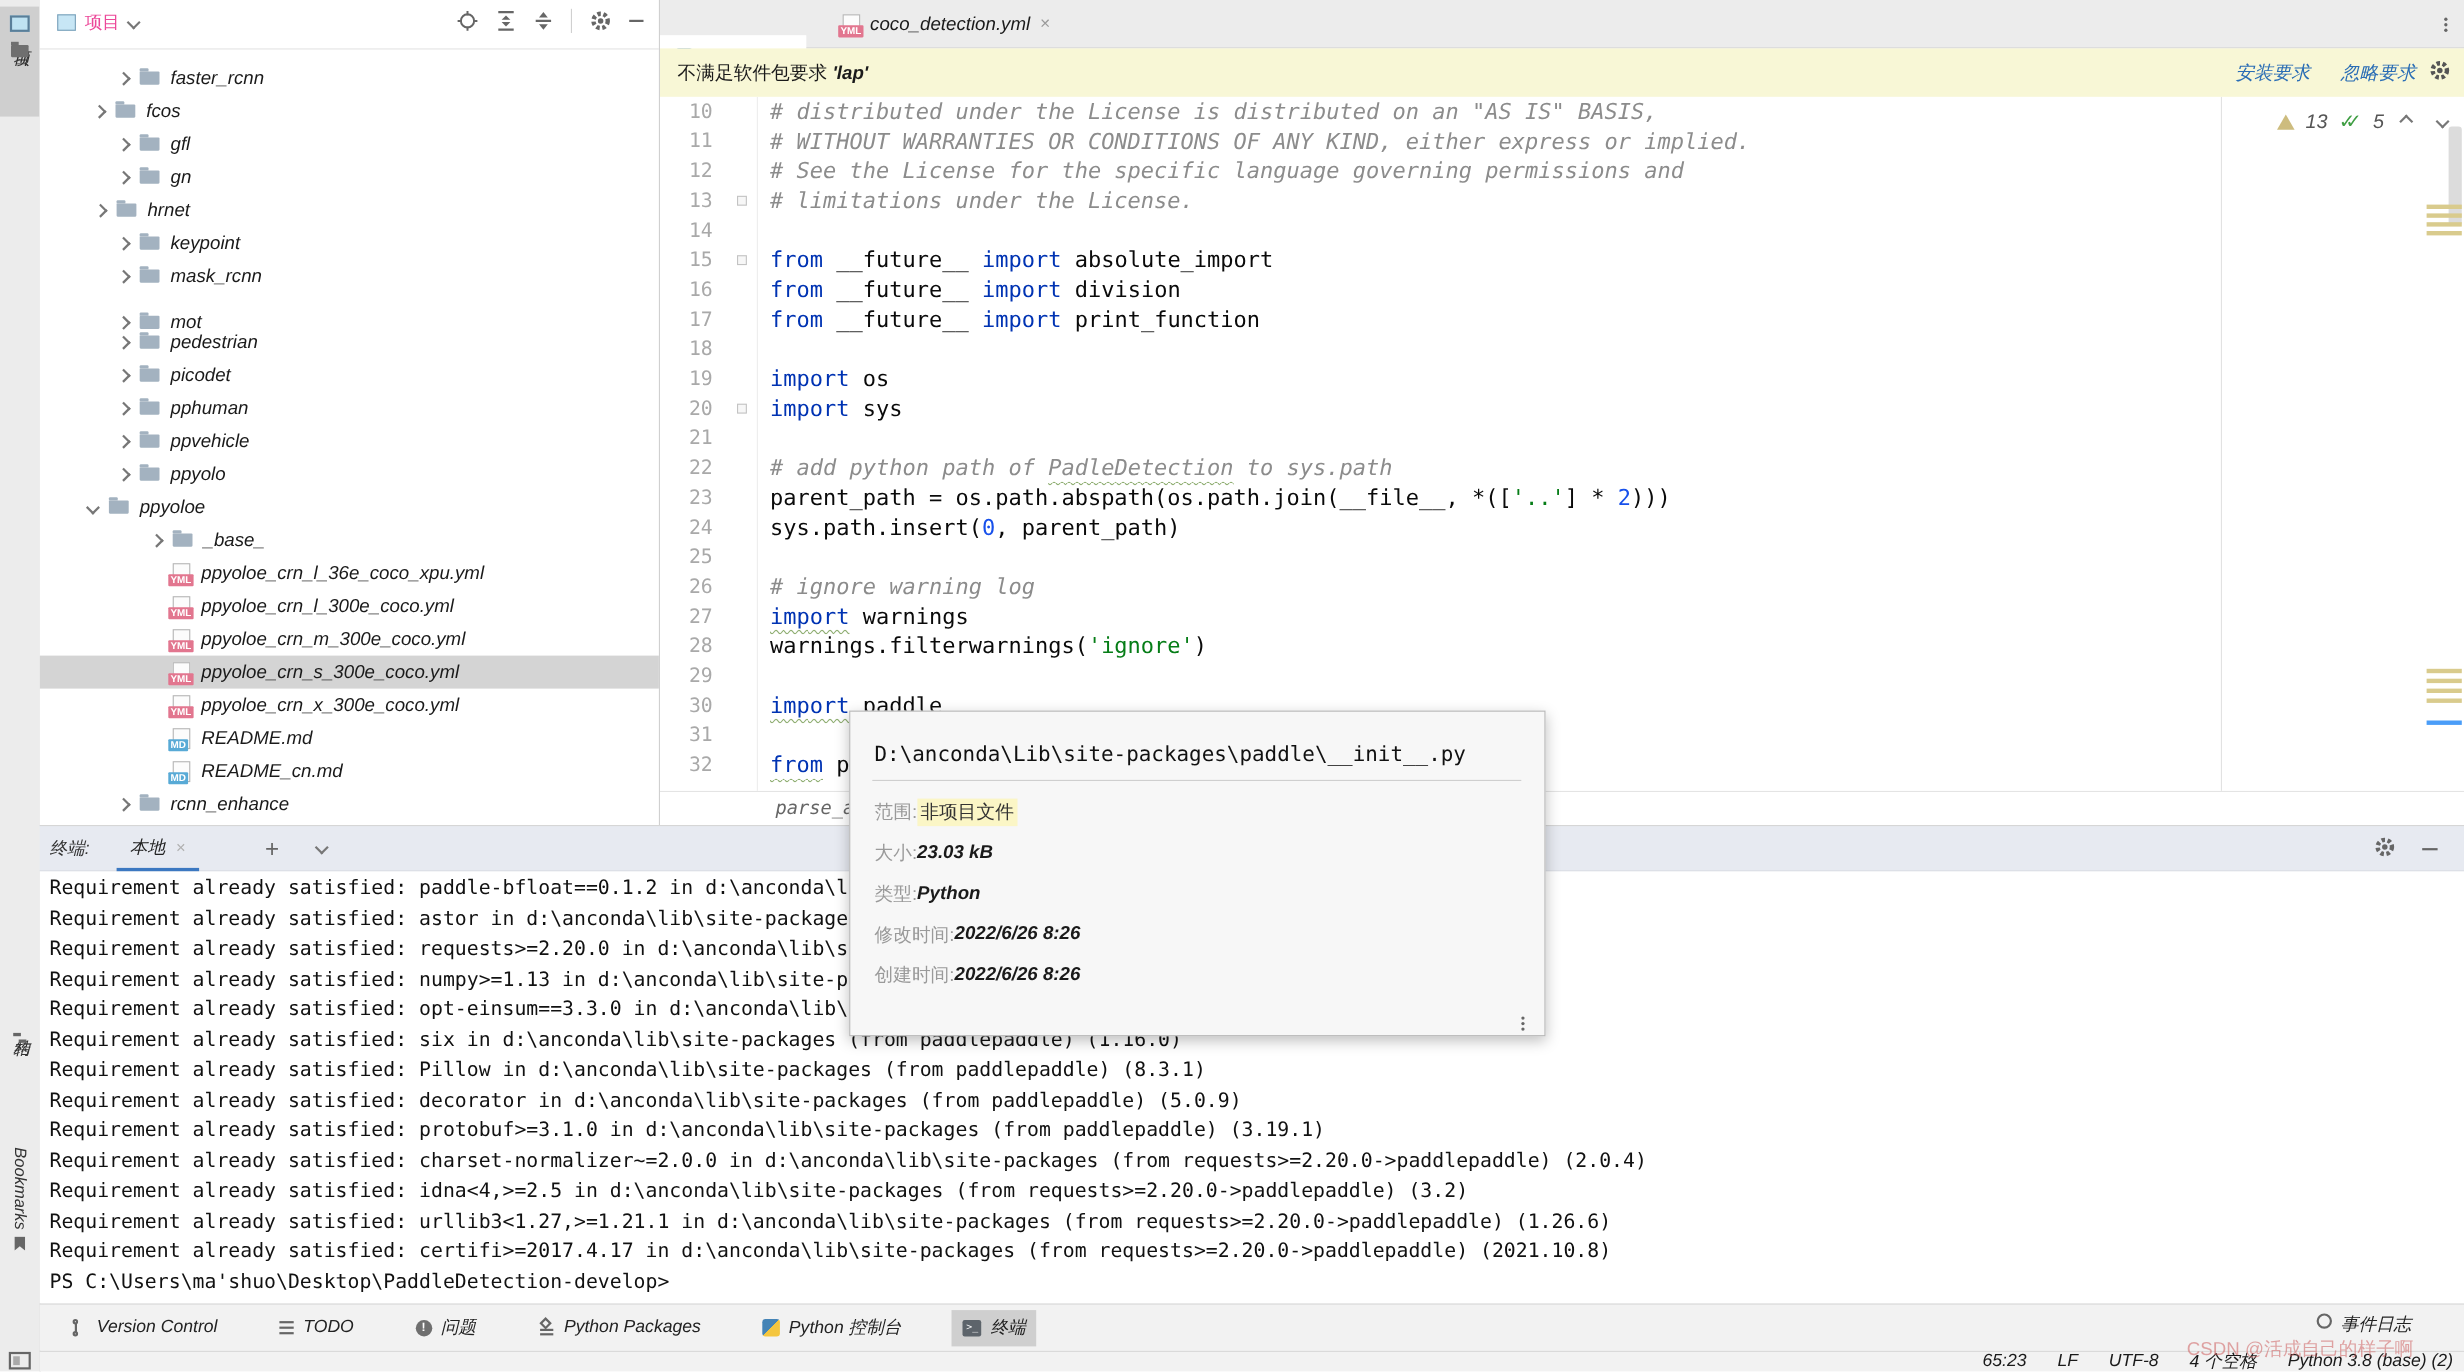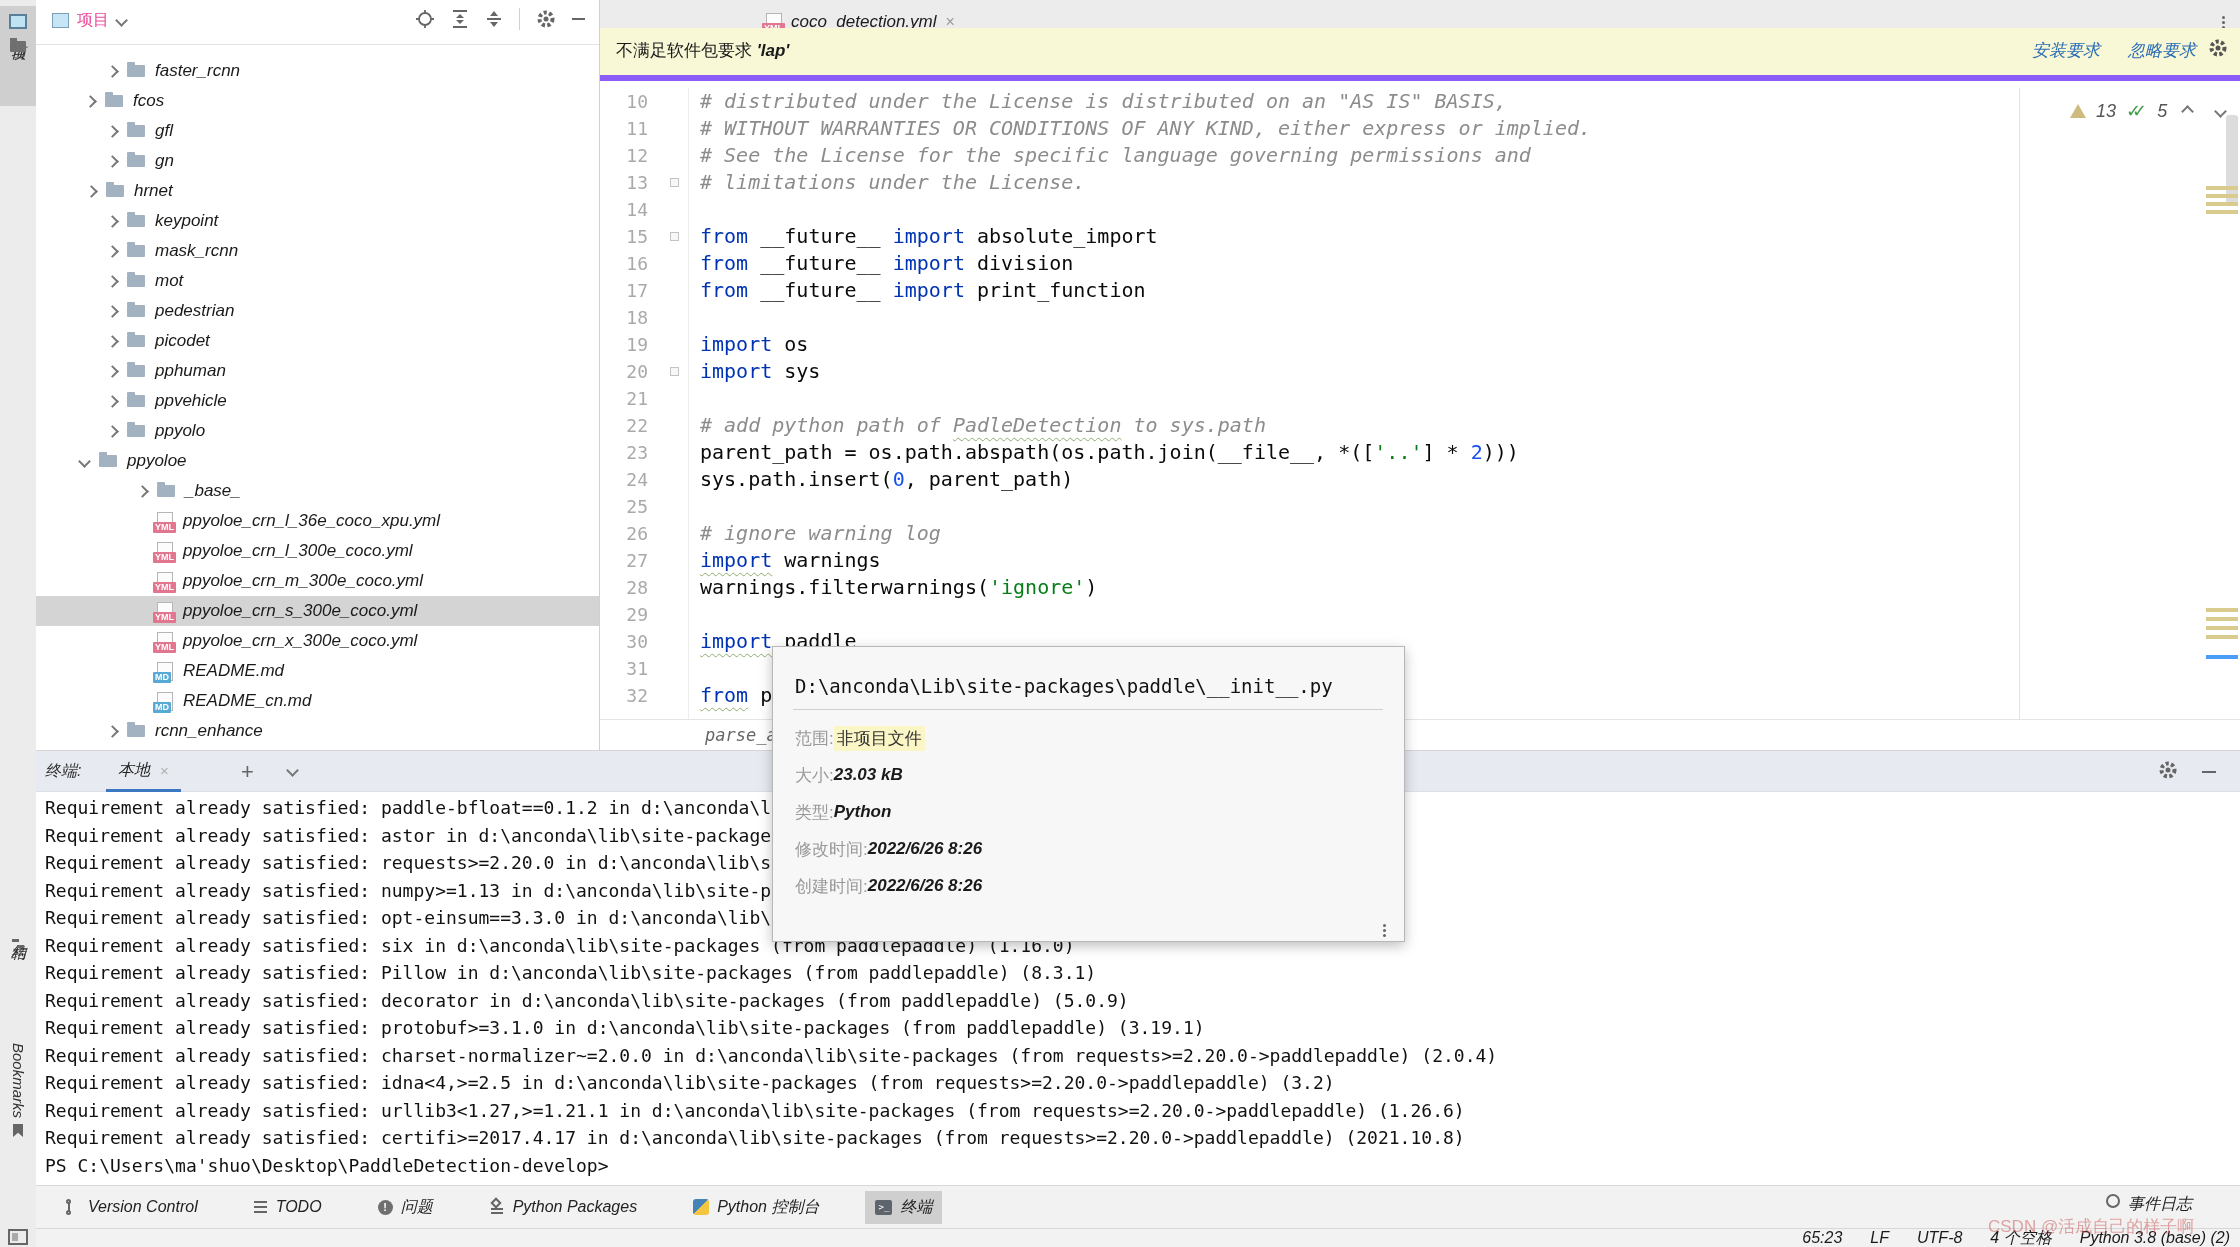--- a/index.html
+++ b/index.html
@@ -51,21 +51,21 @@
   
   #tabbar{left:600px;top:0;width:1640px;height:44px;background:#ececec;border-bottom:1px solid #d7d7d7;box-sizing:border-box;}
   .tab{position:absolute;top:0;height:44px;display:flex;align-items:center;gap:9px;padding:0 14px;box-sizing:border-box;}
   .tab.active{background:#ffffff;border-bottom:4px solid #70797f;margin-top:32px;}
   .tab-label{font-size:17px;font-style:italic;color:#1a1a1a;white-space:nowrap;}
   .tab.active .tab-label{font-weight:bold;}
   .tab-close{color:#9a9a9a;font-size:16px;line-height:1;}
   .py-icon{width:16px;height:16px;border-radius:3px;background:linear-gradient(135deg,#4584b6 0 50%,#f4c63f 50% 100%);}
   .dots-v{width:3px;height:3px;background:#666;border-radius:50%;box-shadow:0 5px 0 #666,0 10px 0 #666;}
   
-  #banner{left:600px;top:28px;width:1640px;height:53px;background:#f8f7d6;border-bottom:6px solid #8b5cf6;box-sizing:border-box;}
+  #banner{left:600px;top:44px;width:1640px;height:53px;background:#f8f7d6;border-bottom:6px solid #8b5cf6;box-sizing:border-box;}
   #banner-text{position:absolute;left:16px;top:11px;font-size:17px;color:#1a1a1a;}
   #banner-pkg{font-weight:bold;font-style:italic;}
   #banner-links{position:absolute;right:44px;top:11px;display:flex;gap:28px;}
   .banner-link{font-size:17px;color:#2a6db5;}
   #banner-gear{position:absolute;right:12px;top:10px;}
   
   #editor{left:600px;top:88px;width:1640px;height:631px;background:#fff;overflow:hidden;}
   #gutter-sep{position:absolute;left:88px;top:0;width:1px;height:100%;background:#ededed;}
   #margin-guide{position:absolute;left:1419px;top:0;width:1px;height:100%;background:#e2e2e2;}
   .code-line{position:absolute;left:0;width:100%;height:27px;line-height:27px;font-family:"DejaVu Sans Mono","Liberation Mono",monospace;font-size:20px;white-space:pre;}
@@ -235,21 +235,21 @@
           <span class="folder-icon"></span>
           <span class="tree-label">keypoint</span>
         </div>
         <div class="tree-row" style="top: 186px; padding-left: 69px;">
           <span class="chev-slot">
             <span class="chev right"></span>
           </span>
           <span class="folder-icon"></span>
           <span class="tree-label">mask_rcnn</span>
         </div>
-        <div class="tree-row" style="top: 216px; padding-left: 69px;">
+        <div class="tree-row" style="top: 228px; padding-left: 69px;">
           <span class="chev-slot">
             <span class="chev right"></span>
           </span>
           <span class="folder-icon"></span>
           <span class="tree-label">mot</span>
         </div>
         <div class="tree-row" style="top: 246px; padding-left: 69px;">
           <span class="chev-slot">
             <span class="chev right"></span>
           </span>

